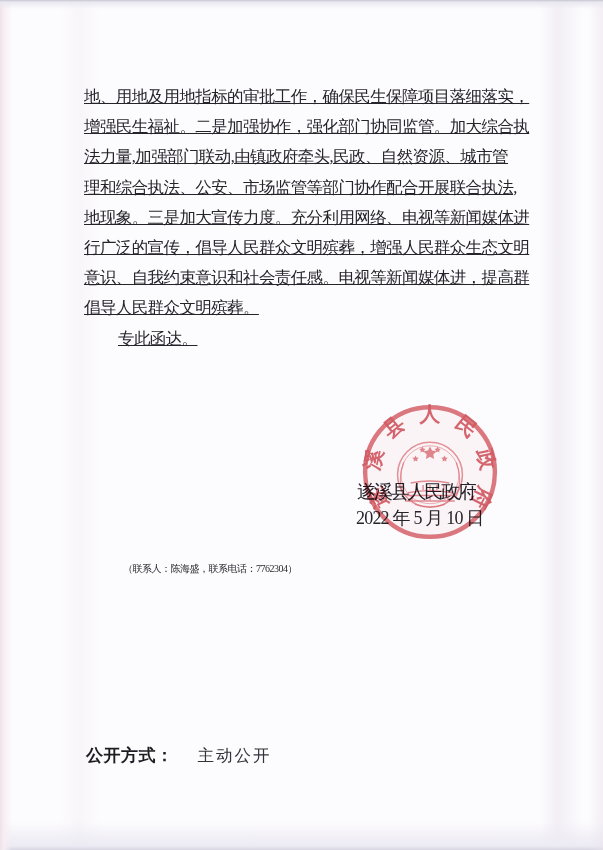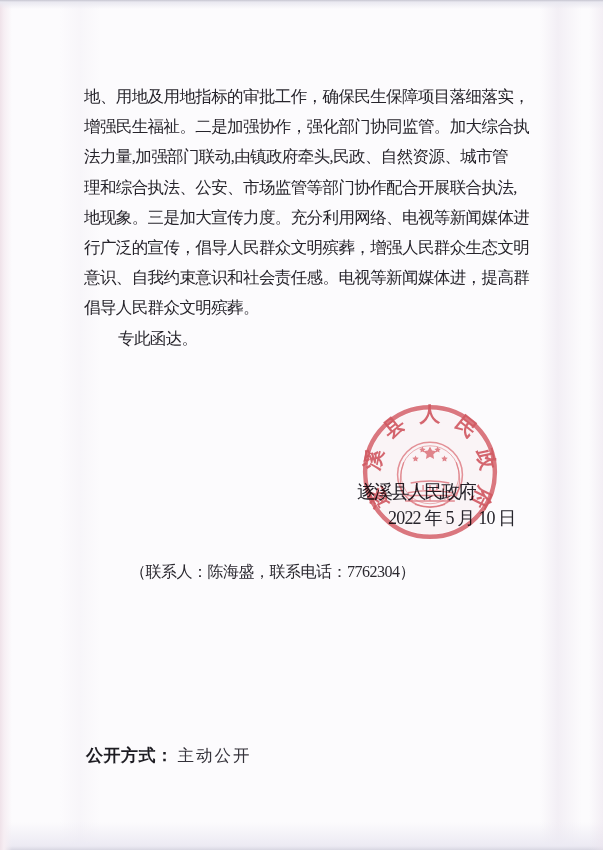--- a/index.html
+++ b/index.html
@@ -16,46 +16,47 @@
       linear-gradient(270deg,rgba(236,228,238,.55) 0,rgba(252,251,253,0) 14px),
       linear-gradient(0deg,#d8d7e2 0,#eceaf3 4px,rgba(252,251,253,0) 28px),
       linear-gradient(90deg,rgba(252,251,253,0) 540px,rgba(221,211,226,.30) 558px,rgba(252,251,253,0) 582px),
       linear-gradient(90deg,rgba(252,251,253,0) 60px,rgba(228,222,234,.18) 80px,rgba(252,251,253,0) 100px),
       #fcfbfd;
   }
   .body-text{
     position:absolute;left:84px;top:82px;width:447px;
     font-size:16.5px;line-height:30.2px;letter-spacing:-0.6px;
     text-align:justify;
+    text-decoration:underline;
   }
   .body-text .line{white-space:nowrap;}
   .body-text .closing{text-indent:34px;}
   .issuer{
     position:absolute;left:357px;top:479px;
     font-size:19px;letter-spacing:-2.2px;white-space:nowrap;
   }
   .issue-date{
     position:absolute;left:356px;top:506px;
-    font-size:18px;letter-spacing:-0.8px;white-space:nowrap;margin-left:32px;
+    font-size:18px;letter-spacing:-0.8px;white-space:nowrap;
   }
   .contact{
-    position:absolute;left:130px;top:562px;
-    font-size:16px;letter-spacing:-0.5px;white-space:nowrap;
+    position:absolute;left:123px;top:562px;
+    font-size:10px;letter-spacing:-0.5px;white-space:nowrap;
     color:#2b2930;
   }
   .footer{
     position:absolute;left:86px;top:744px;
     font-size:17px;white-space:nowrap;
   }
   .footer-label{
     font-family:"Liberation Sans","DejaVu Sans",sans-serif;
     font-weight:bold;letter-spacing:.5px;color:#1d1c22;margin-top:12px;
   }
   .footer-value{
-    margin-left:4px;font-size:16.5px;letter-spacing:2px;color:#34323a;
+    margin-left:24px;font-size:16.5px;letter-spacing:2px;color:#34323a;
   }
   .seal{
     position:absolute;left:361px;top:403px;width:138px;height:138px;
     mix-blend-mode:multiply;opacity:.93;
     filter:blur(.2px);
     pointer-events:none;
   }
 </style>
 </head>
 <body>

